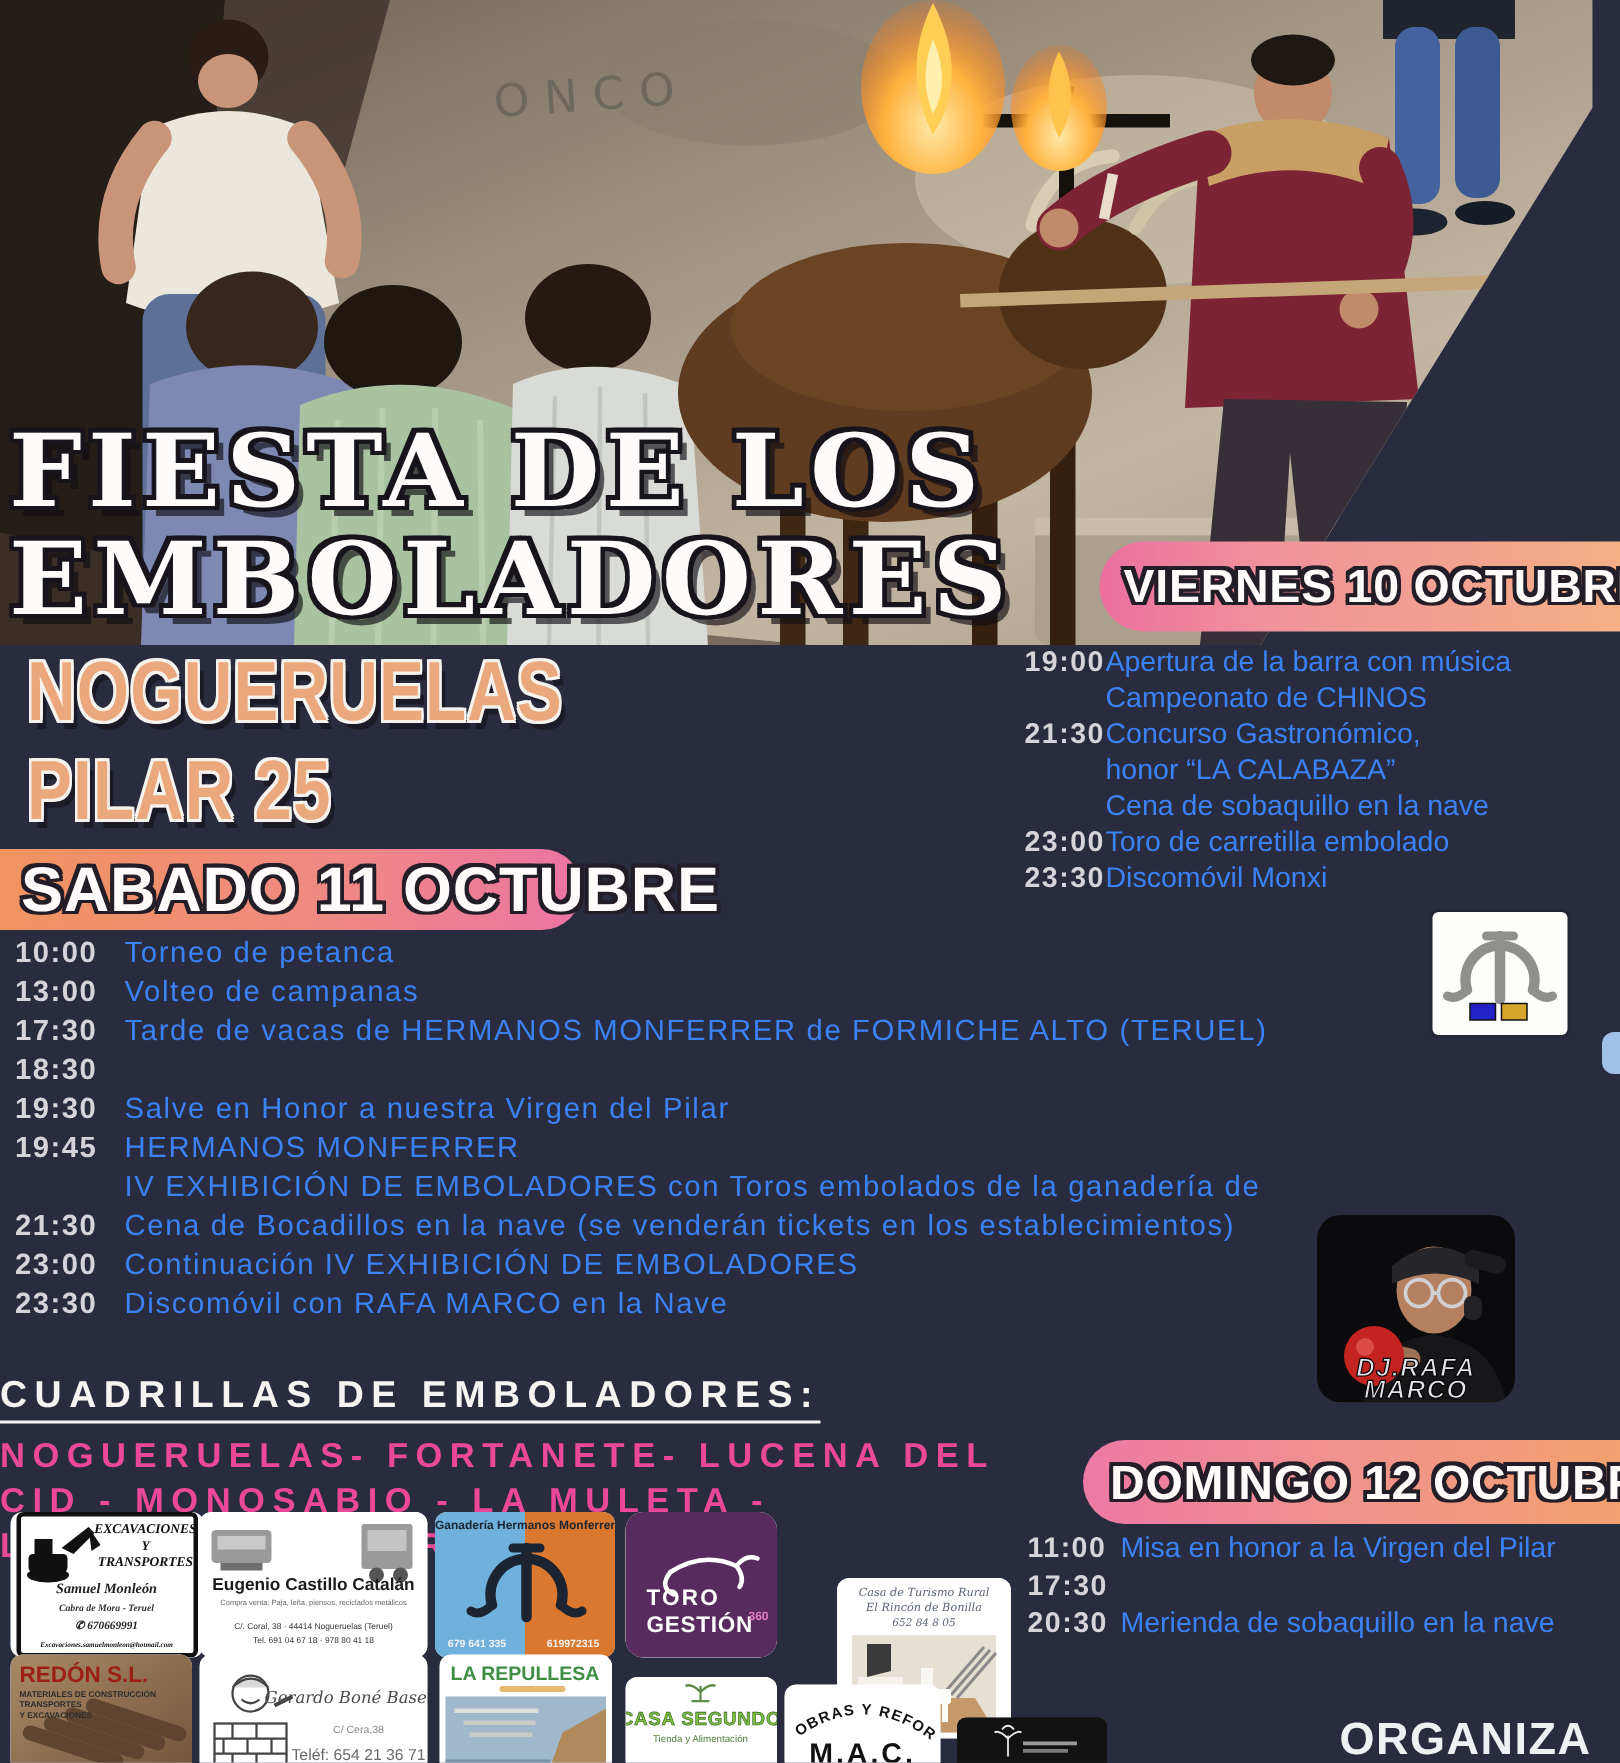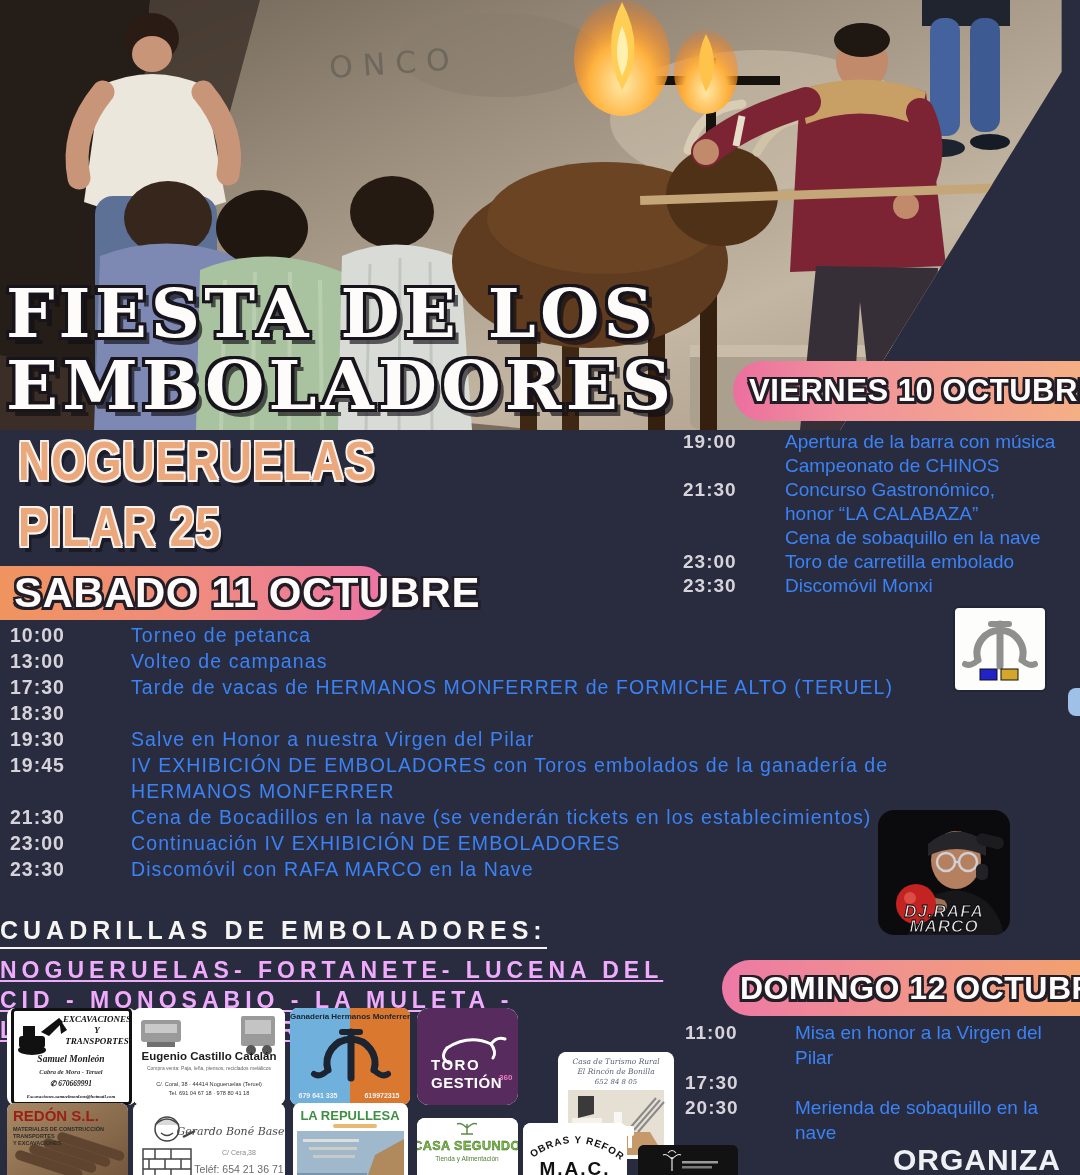--- a/index.html
+++ b/index.html
@@ -61,37 +61,37 @@
   }
   .pill-domingo{
     left:722px;top:960px;width:358px;height:56px;padding-left:18px;
     font-size:32px;letter-spacing:.5px;
     background:linear-gradient(90deg,#ed79a5 0%,#f0928e 45%,#f3a26c 100%);
     border-radius:28px 0 0 28px;
   }
 
   
   .sched{position:absolute;z-index:6;}
-  .srow{display:flex;align-items:flex-start;gap:48px;}
+  .srow{display:flex;align-items:flex-start;}
   .stime{color:#d7d3da;font-weight:bold;flex:0 0 auto;letter-spacing:1px;}
   .stext{color:#3b82f6;font-weight:normal;}
   .sched-viernes{left:683px;top:430px;width:395px;font-size:19px;line-height:24px;}
   .sched-viernes .stime{width:54px;}
   .sched-sabado{left:10px;top:622px;width:1010px;font-size:19.5px;line-height:26px;letter-spacing:1.1px;}
   .sched-sabado .stime{width:60px;margin-right:13px;}
   .sched-domingo{left:685px;top:1020px;width:395px;font-size:19px;line-height:25px;}
   .sched-domingo .stime{width:56px;margin-right:6px;}
 
   
   .cuadrillas{position:absolute;left:0;top:916px;width:880px;z-index:6;text-align:left;}
   .cuadrillas-header{
     display:inline-block;color:#f6f4f1;font-weight:bold;font-size:25px;letter-spacing:5px;
     border-bottom:2.5px solid #f6f4f1;padding-bottom:2px;margin-bottom:6px;
   }
-  .cuadrillas-line{color:#f0abfc;font-weight:bold;font-size:23px;letter-spacing:5px;line-height:30px;text-decoration:underline;}
+  .cuadrillas-line{color:#ec4899;font-weight:bold;font-size:23px;letter-spacing:5px;line-height:30px;}
 
   
   .monferrer-logo{position:absolute;left:955px;top:608px;width:90px;height:82px;z-index:6;
     background:#fdfdfb;border-radius:4px;box-shadow:0 0 0 2px rgba(0,0,0,.15);}
   .blue-sliver{position:absolute;left:1068px;top:688px;width:14px;height:28px;background:#9fc1e8;border-radius:8px 0 0 8px;z-index:6;}
   .dj-card{position:absolute;left:878px;top:810px;width:132px;height:125px;z-index:6;border-radius:16px;overflow:hidden;}
 
   
   .card{position:absolute;z-index:6;border-radius:8px;overflow:hidden;background:#ffffff;}
   .card svg{display:block;width:100%;height:100%;}
@@ -260,22 +260,22 @@
     </div>
     <div class="srow">
       <div class="stime">19:30</div>
       <div class="stext">
         <div>Salve en Honor a nuestra Virgen del Pilar</div>
       </div>
     </div>
     <div class="srow">
       <div class="stime">19:45</div>
       <div class="stext">
+        <div>HERMANOS MONFERRER</div>
         <div>IV EXHIBICIÓN DE EMBOLADORES  con Toros embolados de la ganadería de</div>
-        <div>HERMANOS MONFERRER</div>
       </div>
     </div>
     <div class="srow">
       <div class="stime">21:30</div>
       <div class="stext">
         <div>Cena de Bocadillos en la nave (se venderán tickets en los establecimientos)</div>
       </div>
     </div>
     <div class="srow">
       <div class="stime">23:00</div>

